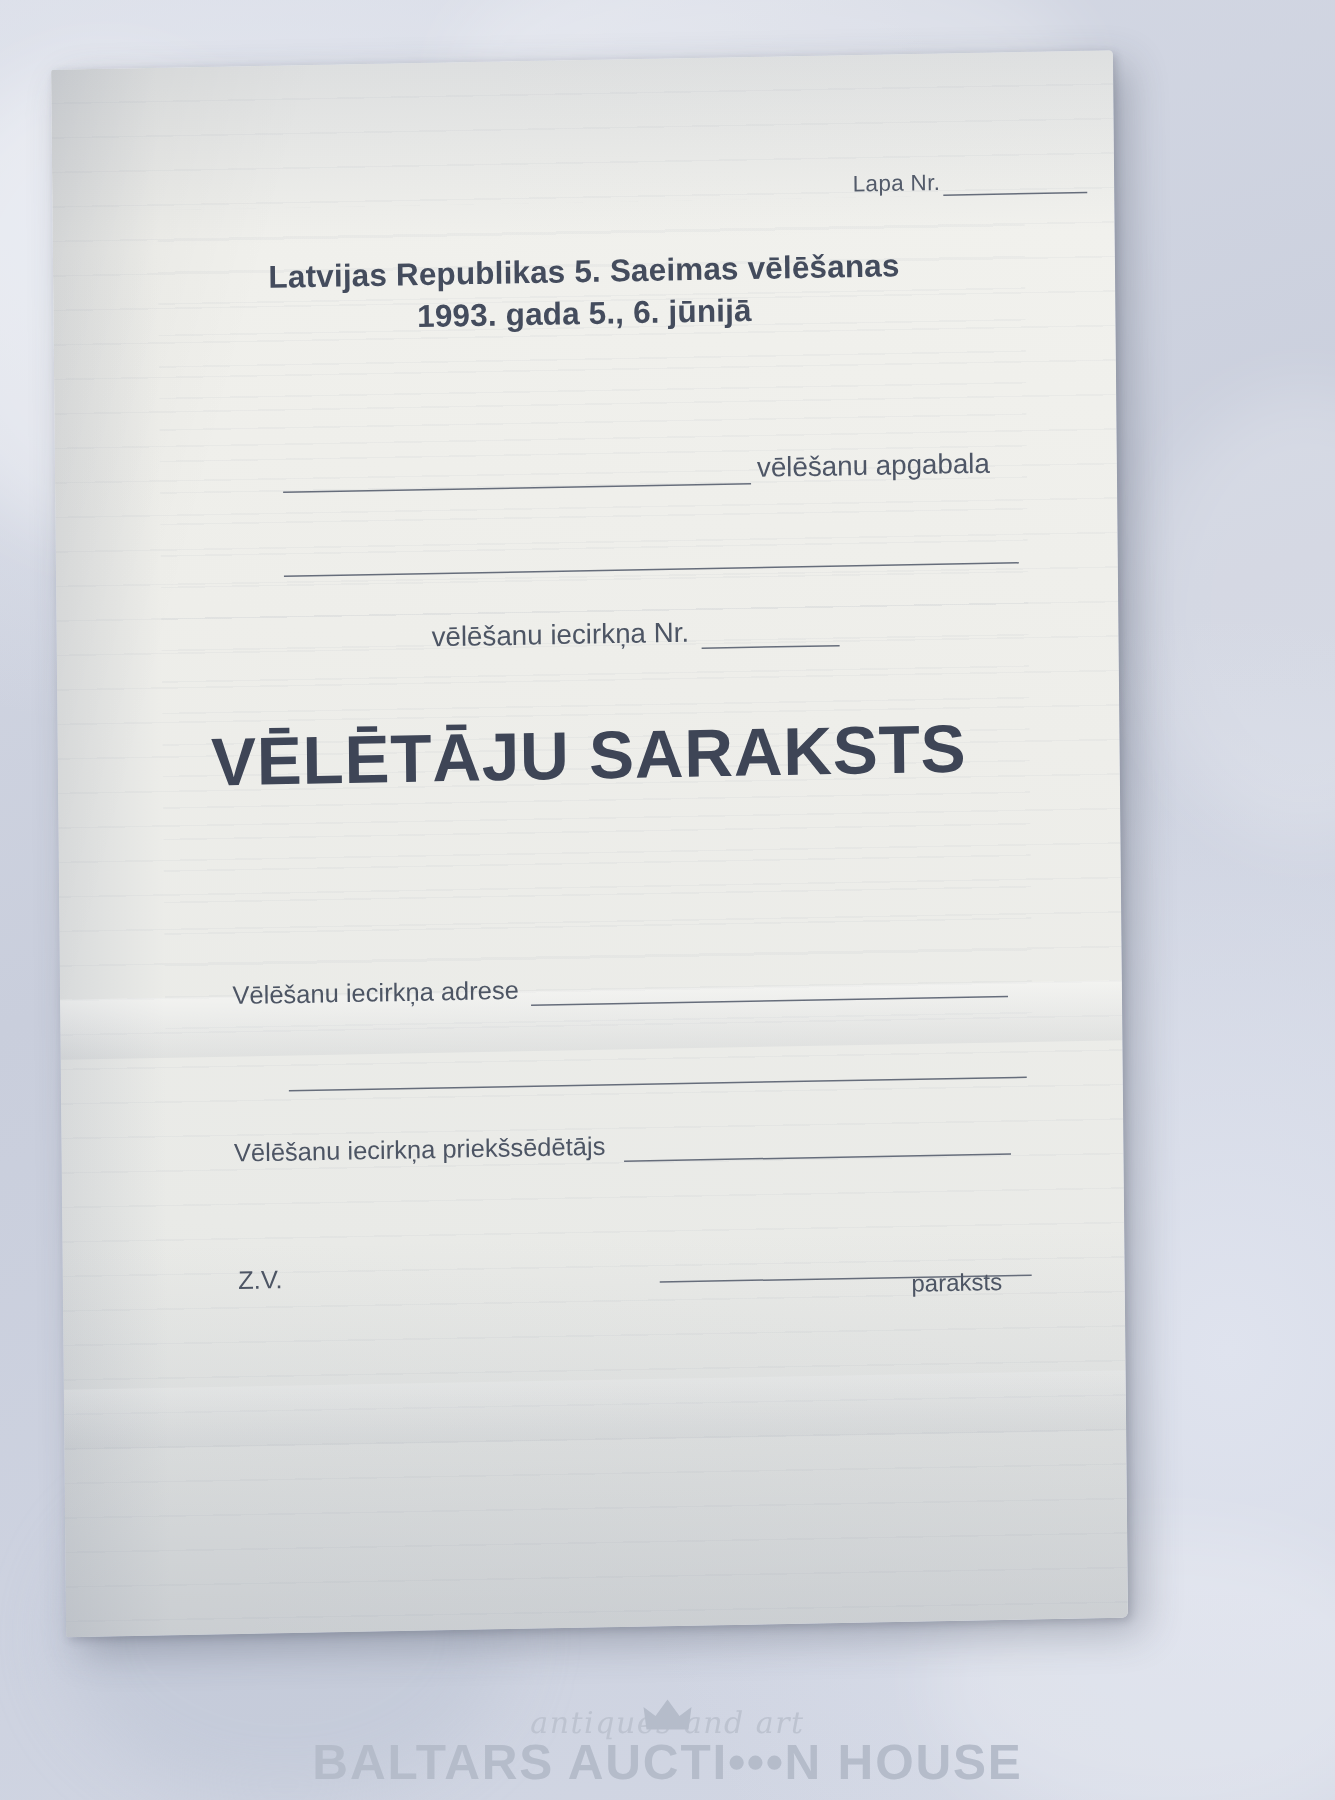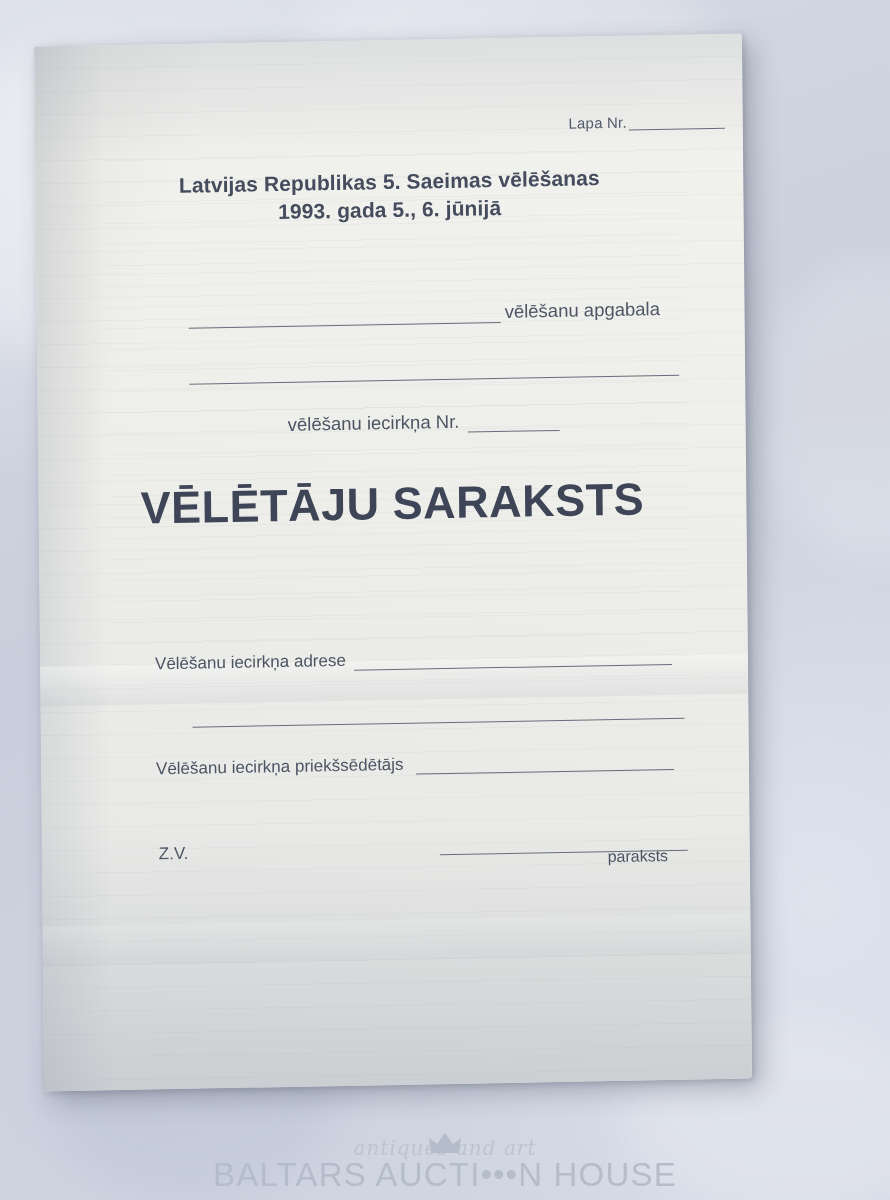--- a/index.html
+++ b/index.html
@@ -254,21 +254,21 @@
   }
   #watermark .wm-top {
     font-family: "DejaVu Serif", serif;
     font-style: italic;
     font-size: 20px;
     letter-spacing: 1px;
     color: #bdc3d0;
     margin-bottom: -4px;
   }
   #watermark .wm-main {
-    font-weight: normal;
+    font-weight: bold;
     font-size: 33px;
     letter-spacing: 1.2px;
     color: #b5bcca;
     position: relative;
     display: inline-block;
   }
   #watermark .crown {
     position: absolute;
     top: -24px;
     left: 50%;

